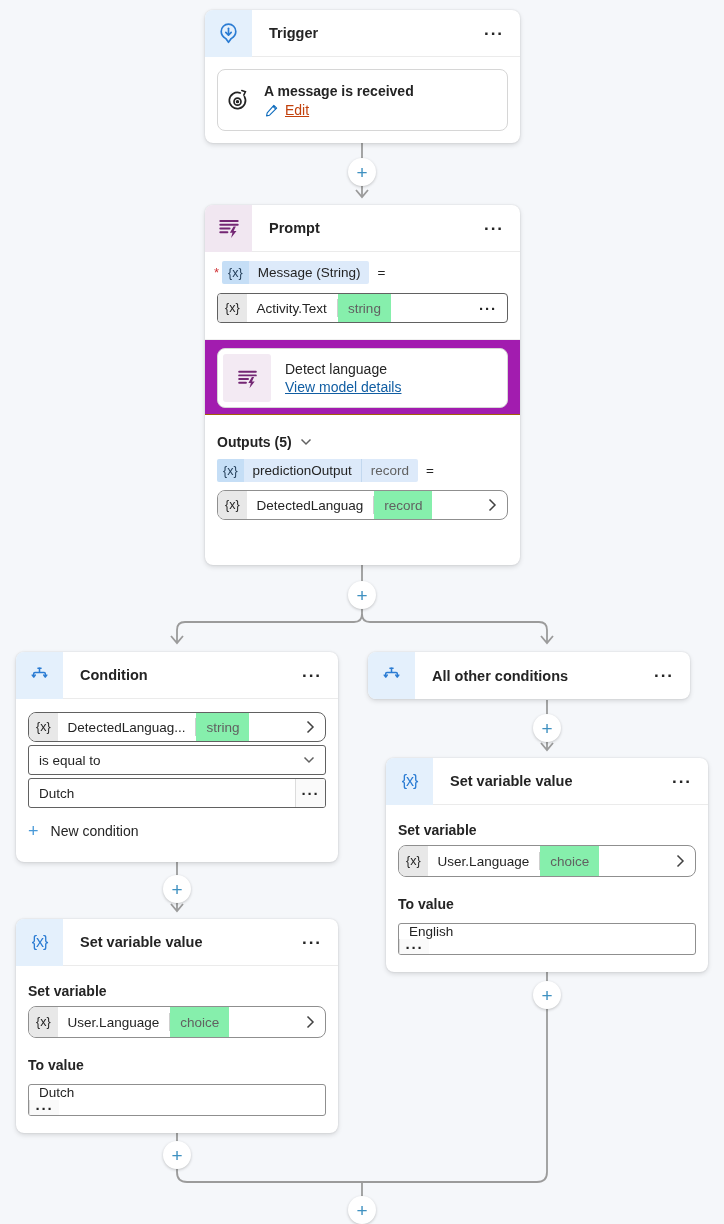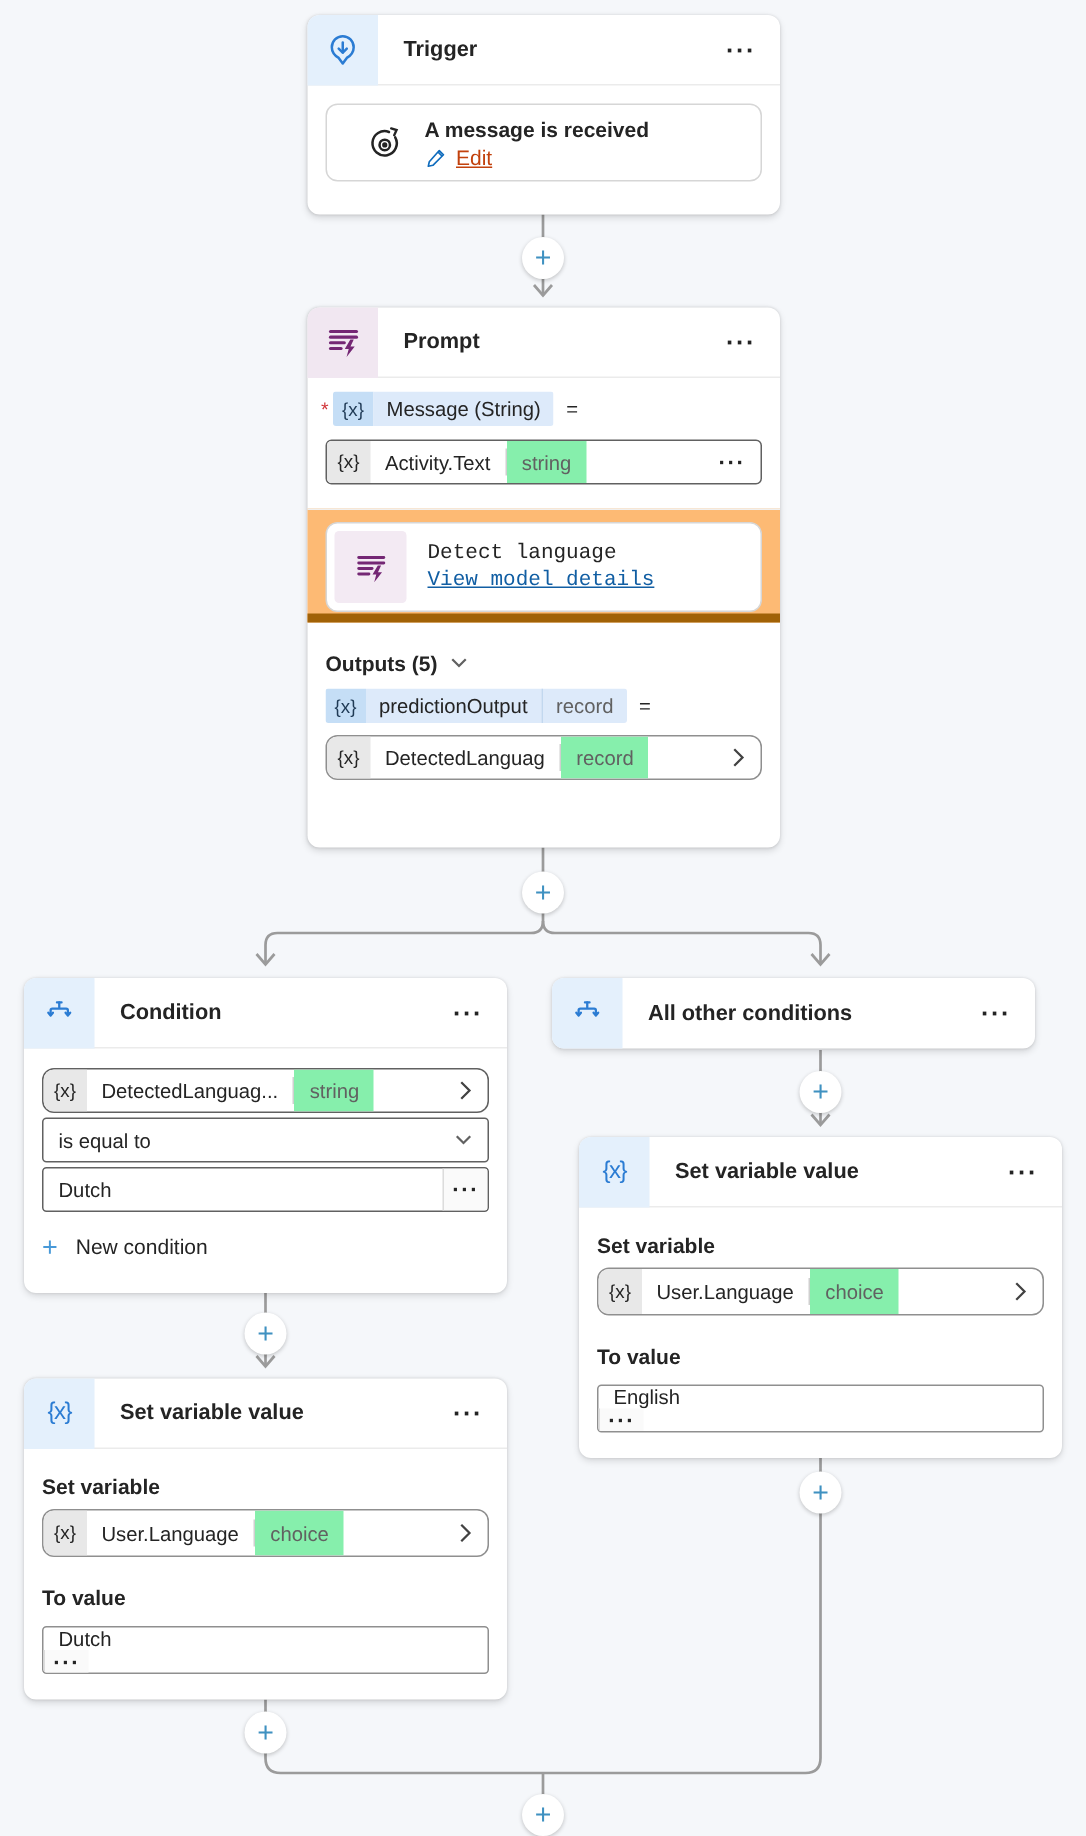--- a/index.html
+++ b/index.html
@@ -34,22 +34,22 @@
   .hdr-icon.purple { background:#f1e7f1; }
   .hdr-title { margin-left:17px; font-size:14.5px; font-weight:700; color:#242424; }
   .hdr-more {
     margin-left:auto; margin-right:12px; padding:2px 4px; cursor:pointer;
     font-size:17px; font-weight:700; color:#242424; letter-spacing:1px; line-height:1;
   }
   .xvar-glyph { font-size:16px; font-weight:400; color:#2b7cd3; letter-spacing:-1px; }
 
   
   .trig-box {
-    margin:12px; height:52px; border:1px solid #d6d6d6; border-radius:8px;
-    display:flex; align-items:center; padding-left:25px;
+    margin:12px; height:62px; border:1px solid #d6d6d6; border-radius:8px;
+    display:flex; align-items:center; padding-left:6px;
   }
   .trig-text { margin-left:13px; }
   .trig-title { font-size:14px; font-weight:700; }
   .edit-row { display:flex; align-items:center; gap:5px; margin-top:3px; cursor:pointer; }
   .link-edit { font-size:14px; color:#c2410c; text-decoration:underline; }
 
   
   .section { padding:0 12px; }
   .sec-title { padding-top:19px; font-size:14px; font-weight:700; display:flex; align-items:center; gap:8px; }
   .chip-row { display:flex; align-items:center; margin-top:9px; }
@@ -67,22 +67,22 @@
   .vbox.darkr8 { border:1px solid #616161; border-radius:8px; }
   .vbox.mid    { border:1px solid #8f8f8f; border-radius:8px; }
   .vbox-badge { background:#e8e8e8; align-self:stretch; display:flex; align-items:center; padding:0 7px; font-size:12.5px; color:#242424; }
   .vbox-name { padding:0 10px; font-size:13.5px; color:#242424; white-space:nowrap; }
   .vbox-sep { width:1px; height:18px; background:#cfcfcf; }
   .vbox-type { align-self:stretch; display:flex; align-items:center; background:#86efac; padding:0 10px; font-size:13.5px; color:#616161; }
   .vbox-end { margin-left:auto; display:flex; align-items:center; padding-right:10px; }
   .vbox-more { font-size:15px; font-weight:700; letter-spacing:1px; color:#242424; line-height:1; }
 
   .band {
-    margin-top:16px; background:#fdba74; border-top:1px solid #efefef; border-bottom:6px solid #a16207;
-    padding:8px 12px; height:76px;font-family:Liberation Mono, monospace;
+    margin-top:16px; background:#a21caf; border-top:1px solid #efefef; border-bottom:1px solid #a16207;
+    padding:8px 12px; height:76px;
   }
   .model-box {
     height:60px; background:#fff; border:1px solid #d6d6d6; border-radius:8px;
     display:flex; align-items:center; padding:5px;
   }
   .model-icon { width:48px; height:48px; background:#f3eaf3; border-radius:3px; display:flex; align-items:center; justify-content:center; }
   .model-text { margin-left:14px; }
   .model-name { font-size:14px; color:#242424; }
   .link-model { font-size:14px; color:#115ea3; text-decoration:underline; display:inline-block; margin-top:2px; cursor:pointer; }
 

